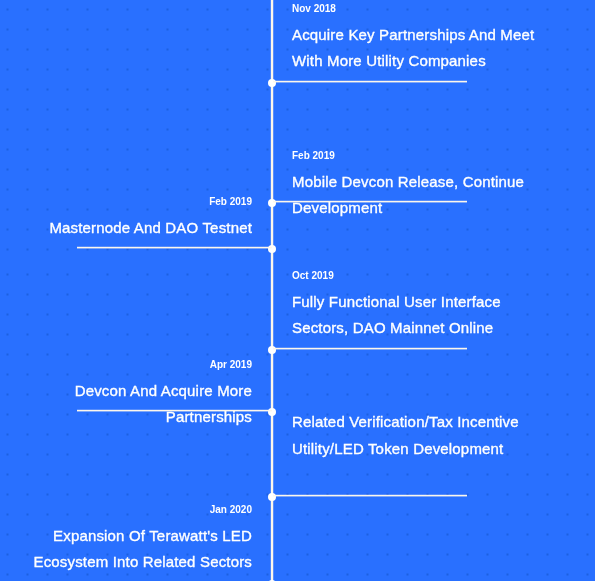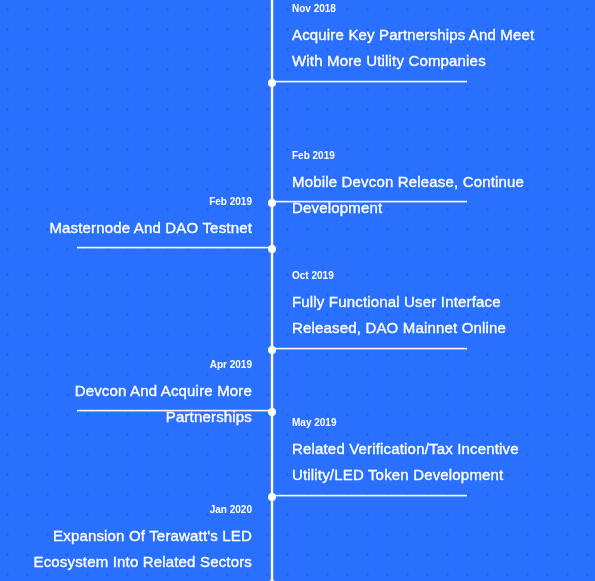--- a/index.html
+++ b/index.html
@@ -67,36 +67,35 @@
     <div class="body l">
       <div class="date">Feb 2019</div>
       <div class="desc">Masternode And DAO Testnet</div>
     </div>
     <div class="node" style="top:57px"></div>
     <div class="conn l" style="top:57px"></div>
   </div>
   <div class="item" style="top:262px;height:87px">
     <div class="body r">
       <div class="date">Oct 2019</div>
-      <div class="desc">Fully Functional User Interface Released, DAO Mainnet Online</div>
+      <div class="desc">Fully Functional User Interface Sectors, DAO Mainnet Online</div>
     </div>
     <div class="node" style="top:84px"></div>
     <div class="conn r" style="top:84px"></div>
   </div>
   <div class="item" style="top:351px;height:60px">
     <div class="body l">
       <div class="date">Apr 2019</div>
       <div class="desc">Devcon And Acquire More Partnerships</div>
     </div>
     <div class="node" style="top:57px"></div>
     <div class="conn l" style="top:57px"></div>
   </div>
   <div class="item" style="top:409px;height:87px">
     <div class="body r">
-      <div class="date">May 2019</div>
       <div class="desc">Related Verification/Tax Incentive Utility/LED Token Development</div>
     </div>
     <div class="node" style="top:84px"></div>
     <div class="conn r" style="top:84px"></div>
   </div>
   <div class="item" style="top:496px;height:87px">
     <div class="body l">
       <div class="date">Jan 2020</div>
       <div class="desc">Expansion Of Terawatt's LED Ecosystem Into Related Sectors</div>
     </div>

